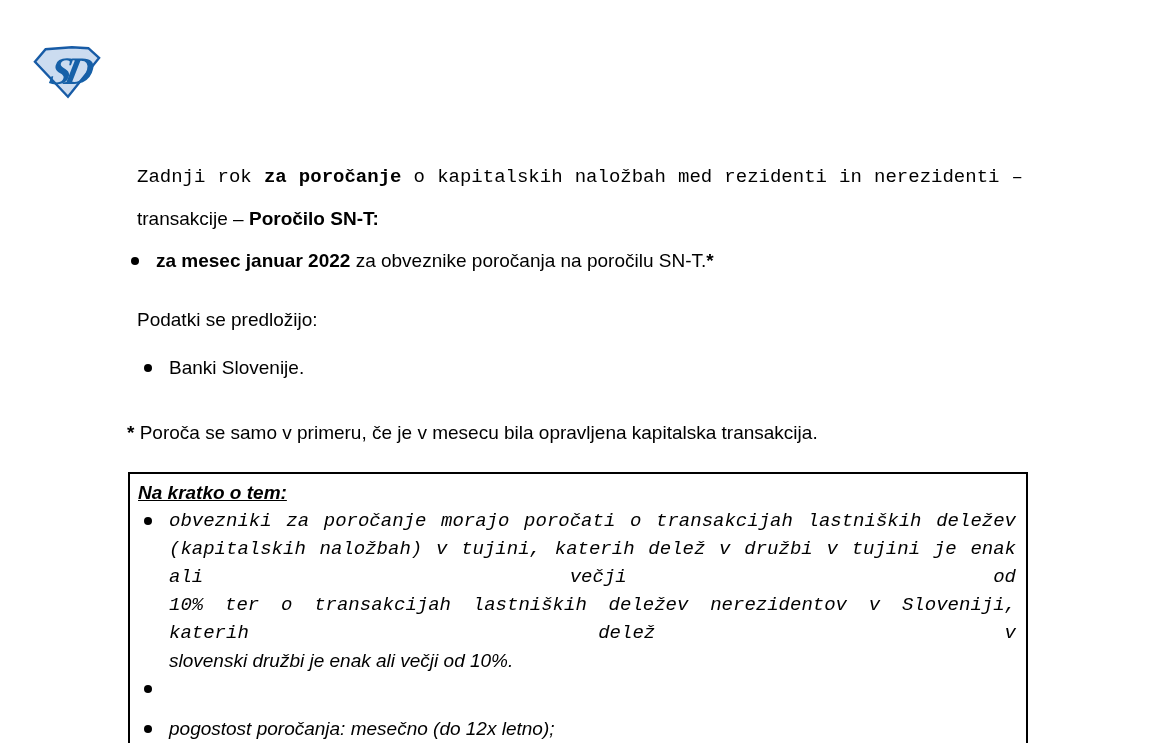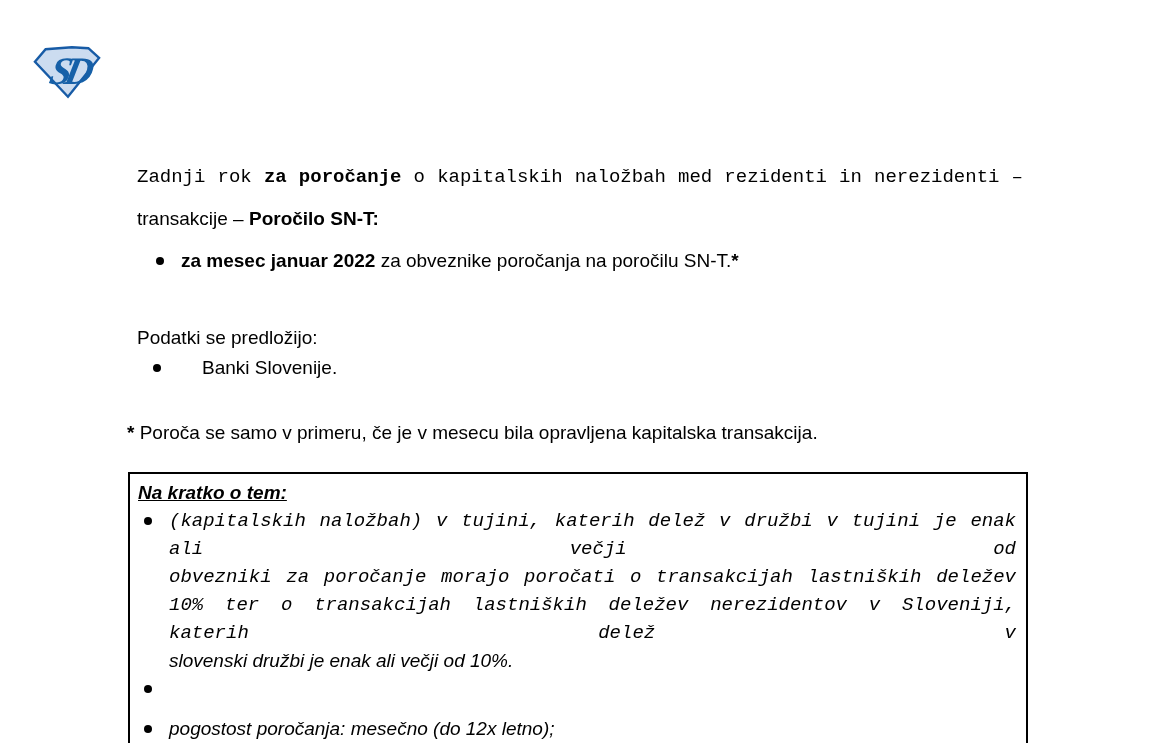--- a/index.html
+++ b/index.html
@@ -23,23 +23,23 @@
   .jl { text-align:justify; text-align-last:justify;font-family:Liberation Mono, monospace; }
 
   .bullet-row { display:flex; align-items:flex-start; }
   .bullet-marker { width:29px; flex:0 0 29px; position:relative; }
   .dot {
     display:block; width:8px; height:8px; border-radius:50%;
     background:#000; margin:8px 0 0 4px;
   }
   .bullet-body { flex:1 1 auto; line-height:24px; }
 
-  #deadline-bullet { left:152px; top:249px; width:886px; }
-  #submission-heading { left:137px; top:326px; line-height:24px; }
-  #submission-bullet { left:149px; top:356px; width:886px;gap:24px; }
+  #deadline-bullet { left:127px; top:249px; width:886px; }
+  #submission-heading { left:137px; top:308px; line-height:24px; }
+  #submission-bullet { left:140px; top:356px; width:886px; }
   #footnote { left:127px; top:421px; width:900px; line-height:24px; }
 
   
   #info-box {
     left:128px; top:472px; width:900px; height:340px;
     border:2px solid #000;
     padding:5px 10px 0 8px;
     font-style:italic;
     font-size:19px;
   }
@@ -101,22 +101,22 @@
 </div>
 
 <div id="info-box" class="abs">
   <div id="box-title">Na kratko o tem:</div>
 
   <div class="bullet-row">
     <span class="bullet-marker">
         <span class="dot"></span>
       </span>
     <span class="bullet-body">
+      <div class="bline jl">obvezniki za poročanje morajo poročati o transakcijah lastniških deležev</div>
       <div class="bline jl">(kapitalskih naložbah) v tujini, katerih delež v družbi v tujini je enak ali večji od</div>
-      <div class="bline jl">obvezniki za poročanje morajo poročati o transakcijah lastniških deležev</div>
       <div class="bline jl">10% ter o transakcijah lastniških deležev nerezidentov v Sloveniji, katerih delež v</div>
       <div class="bline">slovenski družbi je enak ali večji od 10%.</div>
     </span>
   </div>
 
   <div class="bullet-row">
     <span class="bullet-marker">
         <span class="dot"></span>
       </span>
     <span class="bullet-body">

